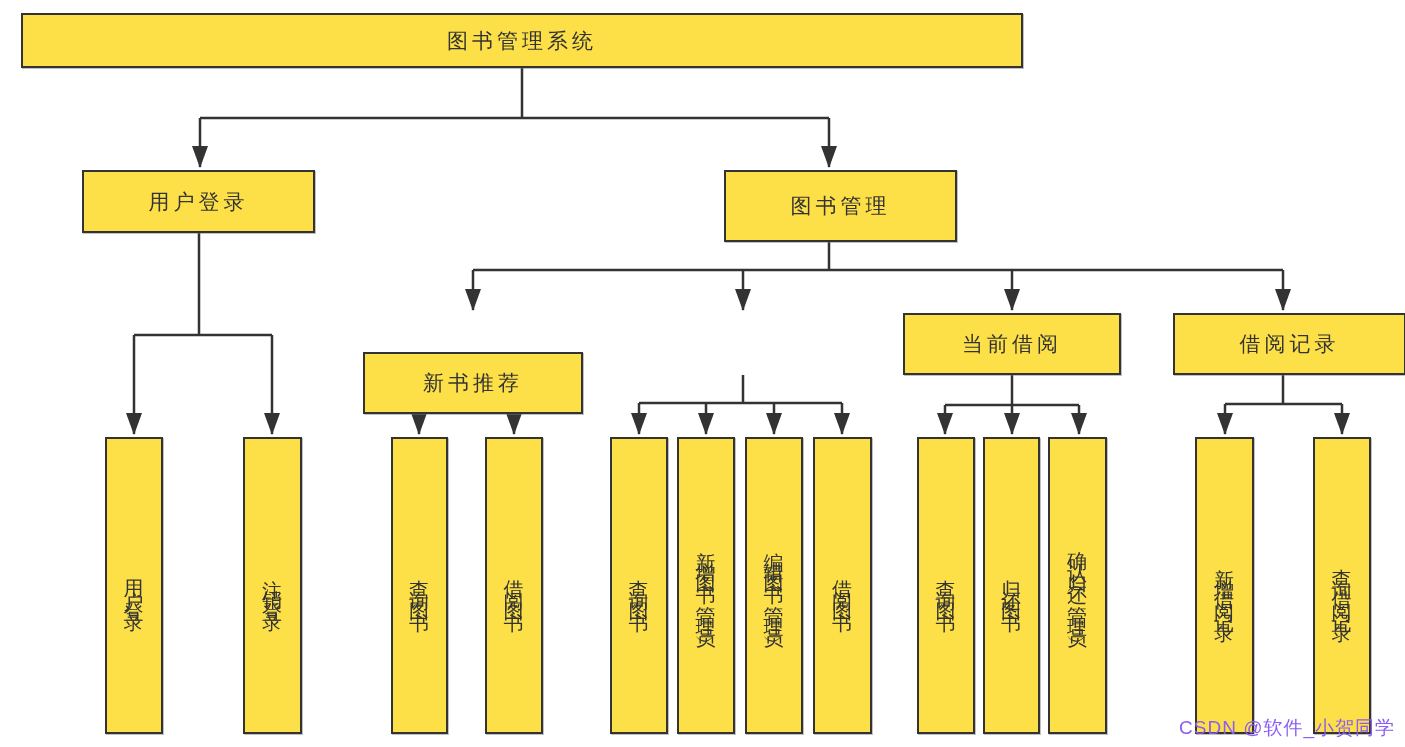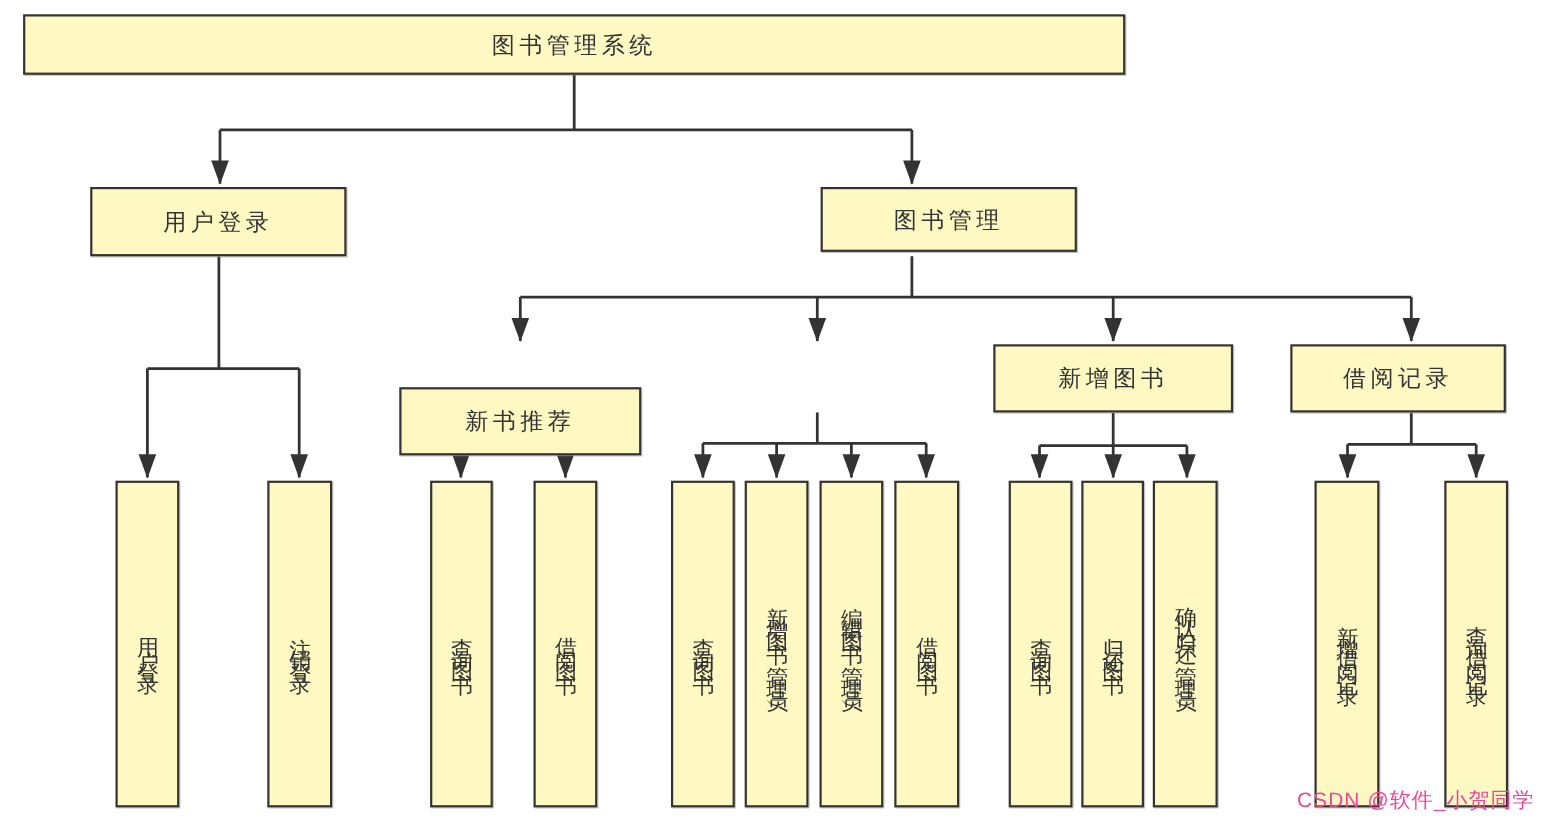--- a/index.html
+++ b/index.html
@@ -9,35 +9,35 @@
     width: 1405px;
     height: 747px;
     background: #ffffff;
     font-family: "Liberation Sans", sans-serif;
     color: #333333;
     overflow: hidden;
   }
   .wires { position: absolute; left: 0; top: 0; width: 1405px; height: 747px; }
   .node {
     position: absolute;
-    background: #fef9c3;
+    background: #fde047;
     border: 2px solid #333333;
     box-shadow: 1px 1px 0 0 rgba(120,120,120,0.45);
     display: flex;
     align-items: center;
     justify-content: center;
   }
   .hlabel { font-size: 21px; letter-spacing: 4px; white-space: nowrap; }
   .root  { left: 21px;  top: 13px;  width: 1002px; height: 55px; }
   .n-ul  { left: 82px;  top: 170px; width: 233px;  height: 63px; }
-  .n-bm  { left: 746px; top: 170px; width: 233px;  height: 59px; }
+  .n-bm  { left: 724px; top: 170px; width: 233px;  height: 72px; }
   .n-nbr { left: 363px; top: 313px; width: 220px;  height: 62px; margin-top: 39px; }
   .n-bb  { left: 633px; top: 313px; width: 220px;  height: 62px; }
   .n-cb  { left: 903px; top: 313px; width: 218px;  height: 62px; }
-  .n-br  { left: 1173px;top: 313px; width: 196px;  height: 62px; }
+  .n-br  { left: 1173px;top: 313px; width: 233px;  height: 62px; }
   .leaf  { top: 437px;  width: 58px; height: 297px; }
   .leaf .vlabel {
     writing-mode: vertical-rl;
     text-orientation: mixed;
     font-size: 20px;
     letter-spacing: 11px;
     line-height: 1.1;
     white-space: nowrap;
   }
   .l1  { left: 105px; }
@@ -51,21 +51,21 @@
   .l9  { left: 917px; }
   .l10 { left: 983px; width: 57px; }
   .l11 { left: 1048px; width: 59px; }
   .l12 { left: 1195px; width: 59px; }
   .l13 { left: 1313px; }
   .watermark {
     position: absolute;
     right: 10px;
     bottom: 6px;
     font-size: 19px;
-    color: #ec4899;
+    color: #8b5cf6;
     letter-spacing: 1px;
     z-index: 5;
     white-space: nowrap;
   }
 </style>
 </head>
 <body>
 
 <div class="canvas">
 
@@ -120,21 +120,21 @@
     <span class="hlabel">用户登录</span>
   </div>
   <div class="node n-bm">
     <span class="hlabel">图书管理</span>
   </div>
 
   <div class="node n-nbr">
     <span class="hlabel">新书推荐</span>
   </div>
   <div class="node n-cb">
-    <span class="hlabel">新增图书</span>
+    <span class="hlabel">当前借阅</span>
   </div>
   <div class="node n-br">
     <span class="hlabel">借阅记录</span>
   </div>
 
   <div class="node leaf l1">
     <span class="vlabel">用户登录</span>
   </div>
   <div class="node leaf l2">
     <span class="vlabel">注销登录</span>

